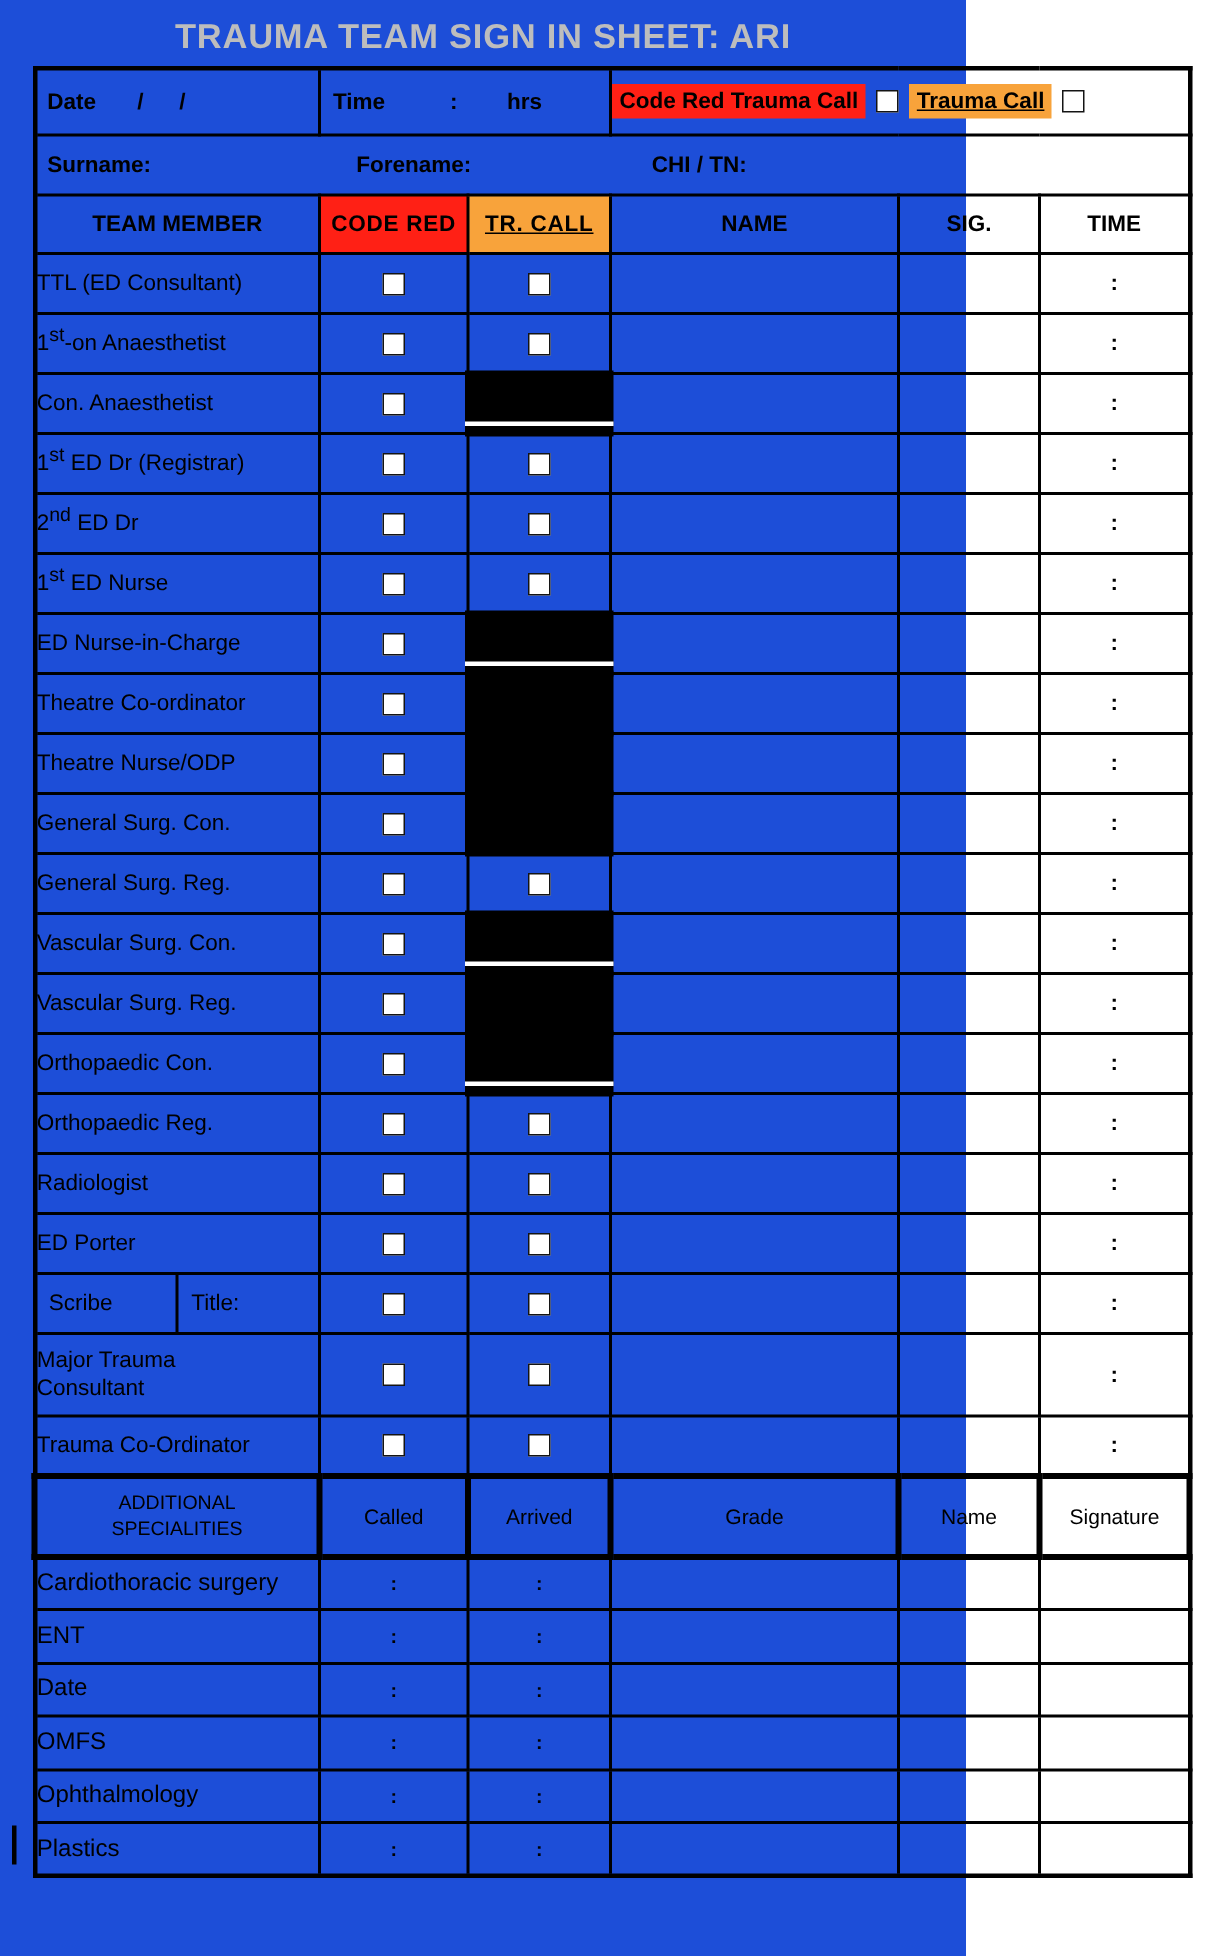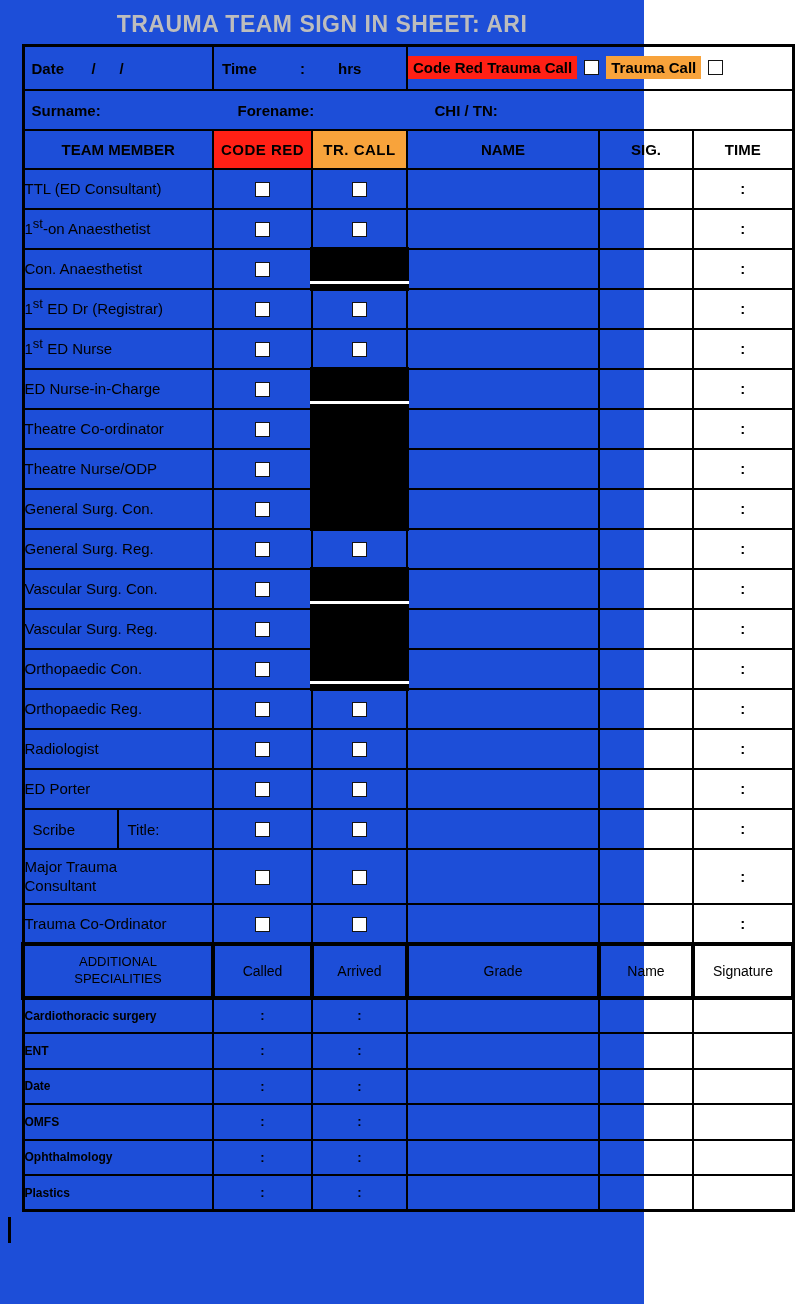--- a/index.html
+++ b/index.html
@@ -12,21 +12,21 @@
   table.sheet td,table.sheet th{border:2px solid #000;padding:0;vertical-align:middle;
               font-size:15px;overflow:visible;}
   table.sheet{border:3px solid #000;}
   
   tr.r-top1{height:44px;} tr.r-top2{height:40px;} tr.r-head{height:39px;}
   tr.r-body{height:40px;} tr.r-mtc{height:55px;} tr.r-addh{height:54px;} tr.r-spec{height:35.5px;}
   
   th{font-weight:bold;text-align:center;font-size:16px;}
   th.small-head{font-size:12px;letter-spacing:0.5px;}
   .bg-red{background:#ff2015;}
-  .bg-orange{background:#f8a33b;}
+  .bg-orange{background:#f8a33b;text-decoration:underline;}
   
   td.lbl{padding-left:8px;text-align:left;}
   td.lbl sup{font-size:13px;line-height:0;}
   td.center{text-align:center;}
   td.tc{text-align:center;font-weight:bold;}
   
   .cb{display:inline-block;width:13px;height:13px;border:1.5px solid #141414;
       background:#fff;vertical-align:middle;}
   
   td.blk{background:#000;position:relative;}
@@ -43,21 +43,21 @@
   .calls-wrap{display:flex;align-items:center;gap:7px;}
   .hl{font-weight:bold;font-size:15px;padding:3px 5px;white-space:nowrap;}
   
   td.scribe-cell{position:relative;}
   td.scribe-cell .divider{position:absolute;top:0;bottom:0;left:92px;width:2px;background:#000;}
   td.scribe-cell .p{position:absolute;top:50%;transform:translateY(-50%);white-space:nowrap;}
   
   tr.r-addh td{border:4.5px solid #000;text-align:center;font-size:14px;font-weight:normal;}
   tr.r-addh td .two-line{line-height:1.25;font-size:13px;}
   
-  tr.r-spec td.lbl{font-size:12px;font-weight:bold;}
+  tr.r-spec td.lbl{font-size:16px;}
   tr.r-spec td.tc{font-size:13px;}
   
   .artifact{position:absolute;left:8px;top:1217px;width:3px;height:26px;background:#000;}
   .mtc-label{line-height:1.3;}
 </style>
 </head>
 <body>
 
 <div class="page">
   <div class="doc-title">TRAUMA TEAM SIGN IN SHEET: ARI</div>
@@ -141,20 +141,28 @@
 
     <tr class="r-body">
       <td class="lbl"><span>1</span><sup>st</sup><span> ED Dr (Registrar)</span></td>
       <td class="center"><span class="cb"></span></td>
       <td class="center"><span class="cb"></span></td>
       <td></td>
       <td></td>
       <td class="tc">:</td>
     </tr>
 
+    <tr class="r-body">
+      <td class="lbl"><span>2</span><sup>nd</sup><span> ED Dr</span></td>
+      <td class="center"><span class="cb"></span></td>
+      <td class="center"><span class="cb"></span></td>
+      <td></td>
+      <td></td>
+      <td class="tc">:</td>
+    </tr>
 
     <tr class="r-body">
       <td class="lbl"><span>1</span><sup>st</sup><span> ED Nurse</span></td>
       <td class="center"><span class="cb"></span></td>
       <td class="center"><span class="cb"></span></td>
       <td></td>
       <td></td>
       <td class="tc">:</td>
     </tr>
 

